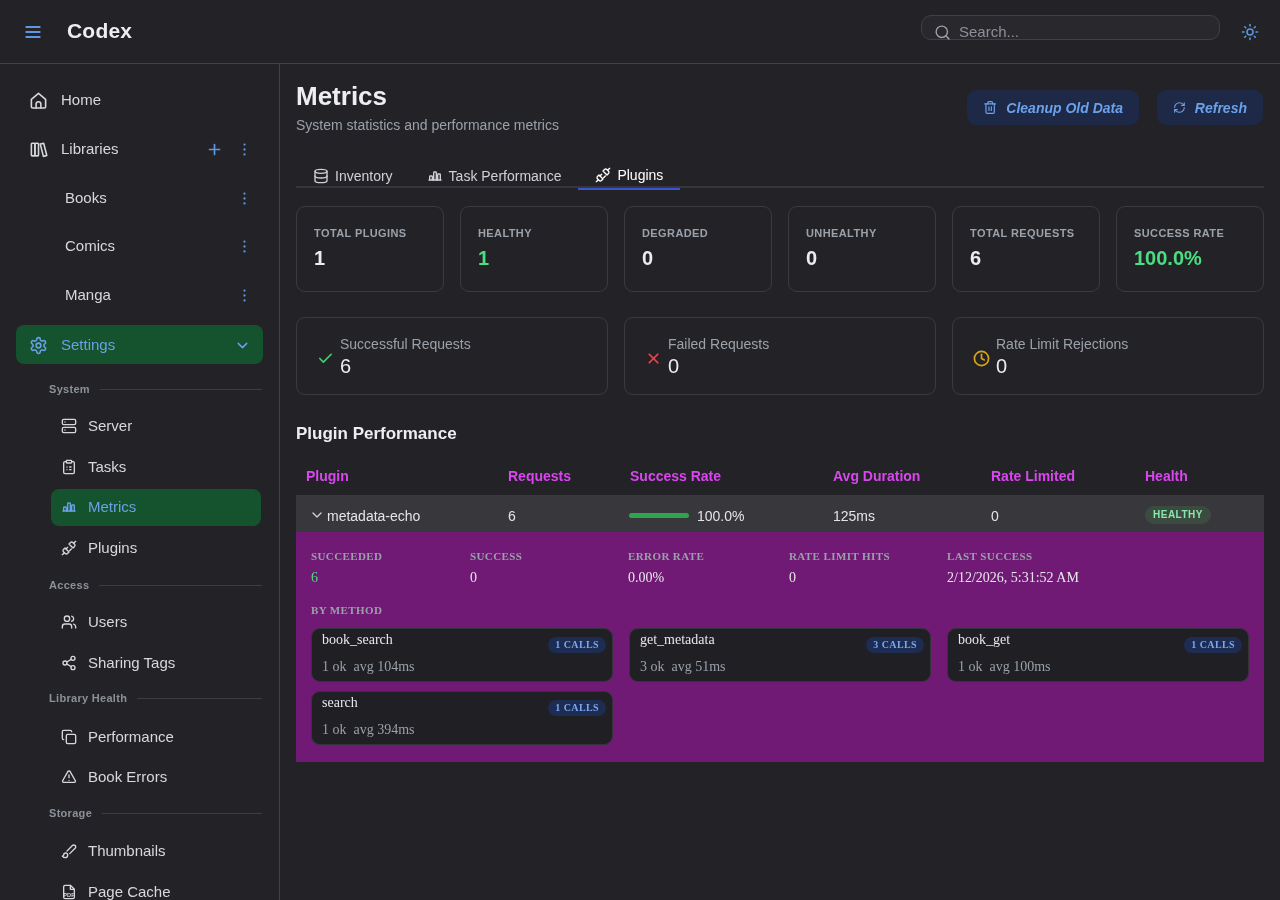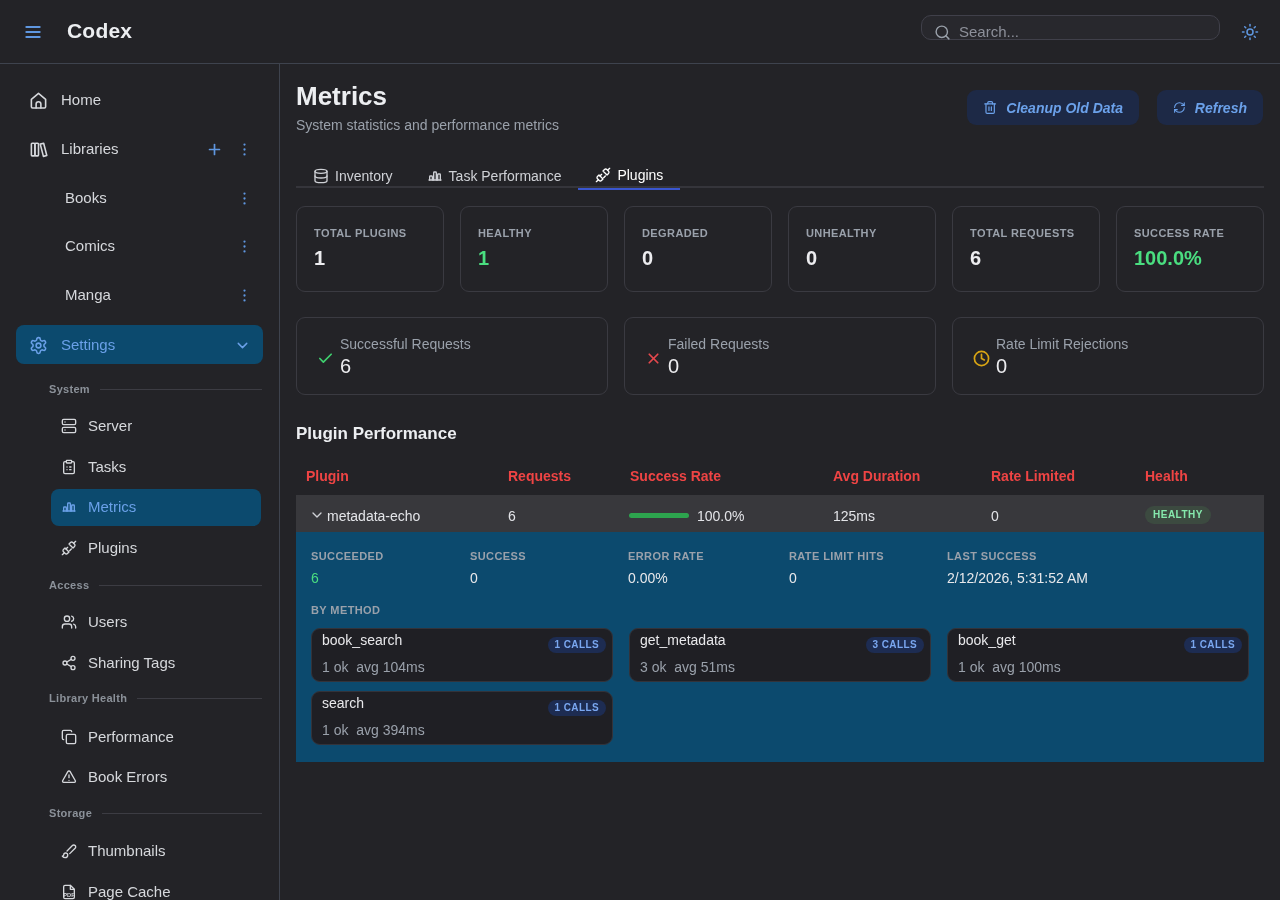--- a/index.html
+++ b/index.html
@@ -21,21 +21,21 @@
 .nit .plus { position:absolute; left:198px; top:12px; color:#5f97e0; }
 .nit .dots { position:absolute; left:228px; top:12px; color:#5f97e0; }
 .sub { position:absolute; left:8px; width:256px; height:36px; color:#d6d8dc; font-size:15px; }
 .sub .tx { position:absolute; left:57px; top:9px; }
 .sub .dots { position:absolute; left:228px; top:10px; color:#5f97e0; }
 .g2 { position:absolute; left:51px; width:210px; height:37px; border-radius:8px; color:#d6d8dc; font-size:15px; }
 .g2 .ic { position:absolute; left:10px; top:10px; }
 .g2 .tx { position:absolute; left:37px; top:9px; }
 .sect { position:absolute; left:49px; right:17px; height:14px; display:flex; align-items:center; color:#8b9199; font-size:11px; font-weight:bold; letter-spacing:.3px; }
 .sect .ln { flex:1; height:1px; background:#3c3c43; margin-left:10px; }
-.sel { background:#0c4a6e; }
+.sel { background:#14532d; }
 .sel .tx, .sel .ic { color:#6aa0e8 !important; }
 
 #main { position:absolute; left:280px; top:64px; width:1000px; height:836px; background:#232327; }
 h1 { position:absolute; left:16px; top:17px; font-size:26px; font-weight:bold; color:#eceef1; }
 #subt { position:absolute; left:16px; top:53px; font-size:14px; color:#9aa1ab; }
 .btn { position:absolute; top:26px; height:35px; white-space:nowrap; background:#1d2946; border-radius:9px; color:#6ba1ea; font-size:14px; font-weight:bold; display:flex; align-items:center; padding:0 16px;font-style:italic; }
 .btn svg { margin-right:9px; }
 #btn1 { left:687px; width:172px; }
 #btn2 { left:877px; width:106px; }
 
@@ -49,24 +49,24 @@
 .c6 .vl { margin-top:8px; font-size:20px; font-weight:bold; color:#ececef; }
 .green { color:#4ade80 !important; }
 #cards3 { position:absolute; left:16px; top:253px; width:968px; display:flex; gap:16px; }
 .c3 { width:312px; height:78px; border:1px solid #3a3a41; border-radius:9px; background:#232327; position:relative; }
 .c3 svg { position:absolute; left:20px; top:32px; }
 .c3 .lb { position:absolute; left:43px; top:18px; font-size:14px; color:#9aa1ab; }
 .c3 .vl { position:absolute; left:43px; top:37px; font-size:20px; color:#ececef; }
 
 h2 { position:absolute; left:16px; top:360px; font-size:17px; font-weight:bold; color:#eceef1; }
 #tbl { position:absolute; left:16px; top:396px; width:968px; }
-.th { position:absolute; top:8px; font-size:14px; font-weight:bold; color:#ef4444; }
+.th { position:absolute; top:8px; font-size:14px; font-weight:bold; color:#d946ef; }
 #trow { position:absolute; left:0; top:35px; width:968px; height:37px; background:#38383c; }
 .td { position:absolute; top:13px; font-size:14px; color:#e3e4e8; }
-#panel { position:absolute; left:0; top:72px; width:968px; height:230px; background:#0c4a6e; }
+#panel { position:absolute; left:0; top:72px; width:968px; height:230px; background:#701a75;font-family:Liberation Serif, serif; }
 .dl { position:absolute; top:18px; font-size:11px; font-weight:bold; color:#9aa1ab; letter-spacing:.4px; }
 .dv { position:absolute; top:38px; font-size:14px; color:#e8e8eb; }
 #bym { position:absolute; left:15px; top:72px; font-size:11px; font-weight:bold; color:#9aa1ab; letter-spacing:.4px; }
 .mrow { position:absolute; left:15px; width:938px; display:flex; gap:16px; }
 .mc { width:302px; height:54px; background:#1f1f24; border:1px solid #33333a; border-radius:9px; position:relative; }
 .mc .t { position:absolute; left:10px; top:3px; font-size:14px; color:#e8e8eb; }
 .mc .s { position:absolute; left:10px; top:30px; font-size:14px; color:#9aa1ab; }
 .mc .bdg { position:absolute; right:6px; top:8px; height:16px; background:#1d2c52; border-radius:9px; color:#7aa7f0; font-size:10px; font-weight:bold; letter-spacing:.4px; padding:0 7px; line-height:16px; }
 .hbdg { position:absolute; left:849px; top:11px; width:66px; height:18px; background:#3c4a40; border-radius:9px; color:#85e8ac; font-size:10px; font-weight:bold; letter-spacing:.5px; text-align:center; line-height:18px; }
 .pbar { position:absolute; left:333px; top:18px; width:60px; height:5px; border-radius:3px; background:#2da44e; }

